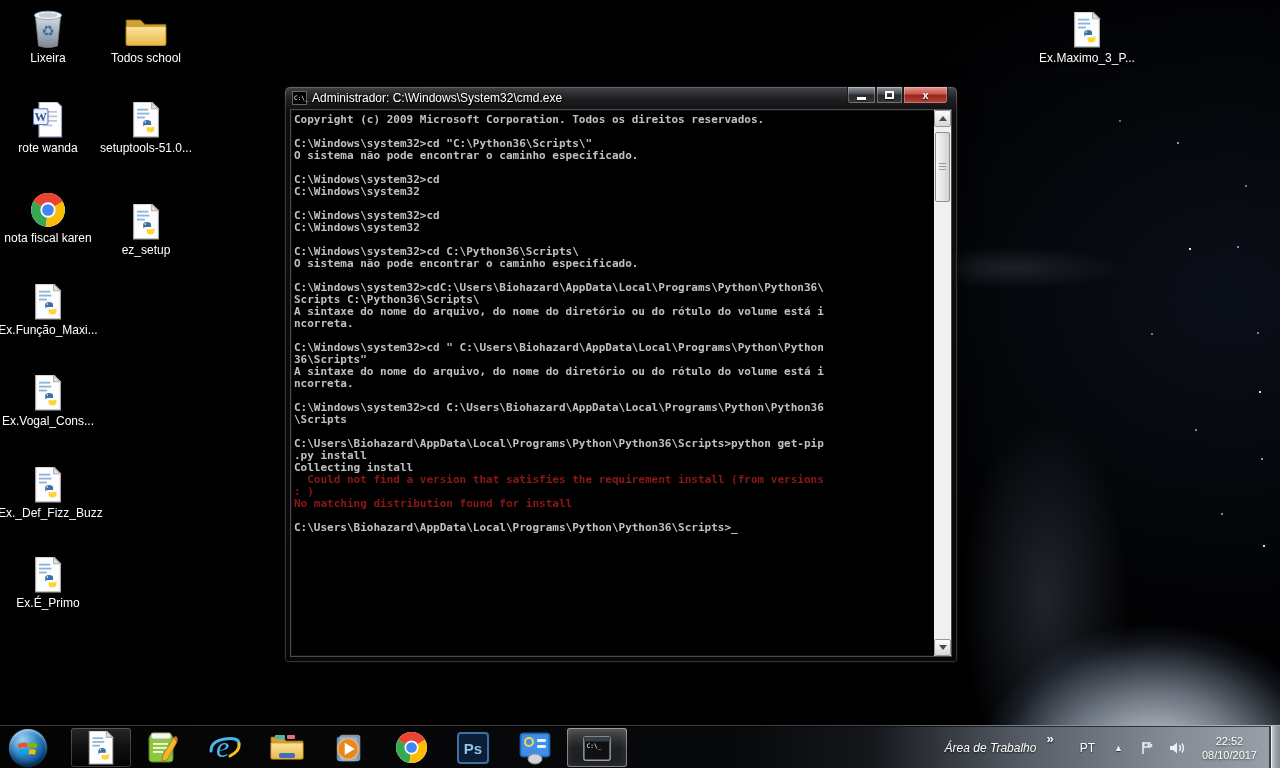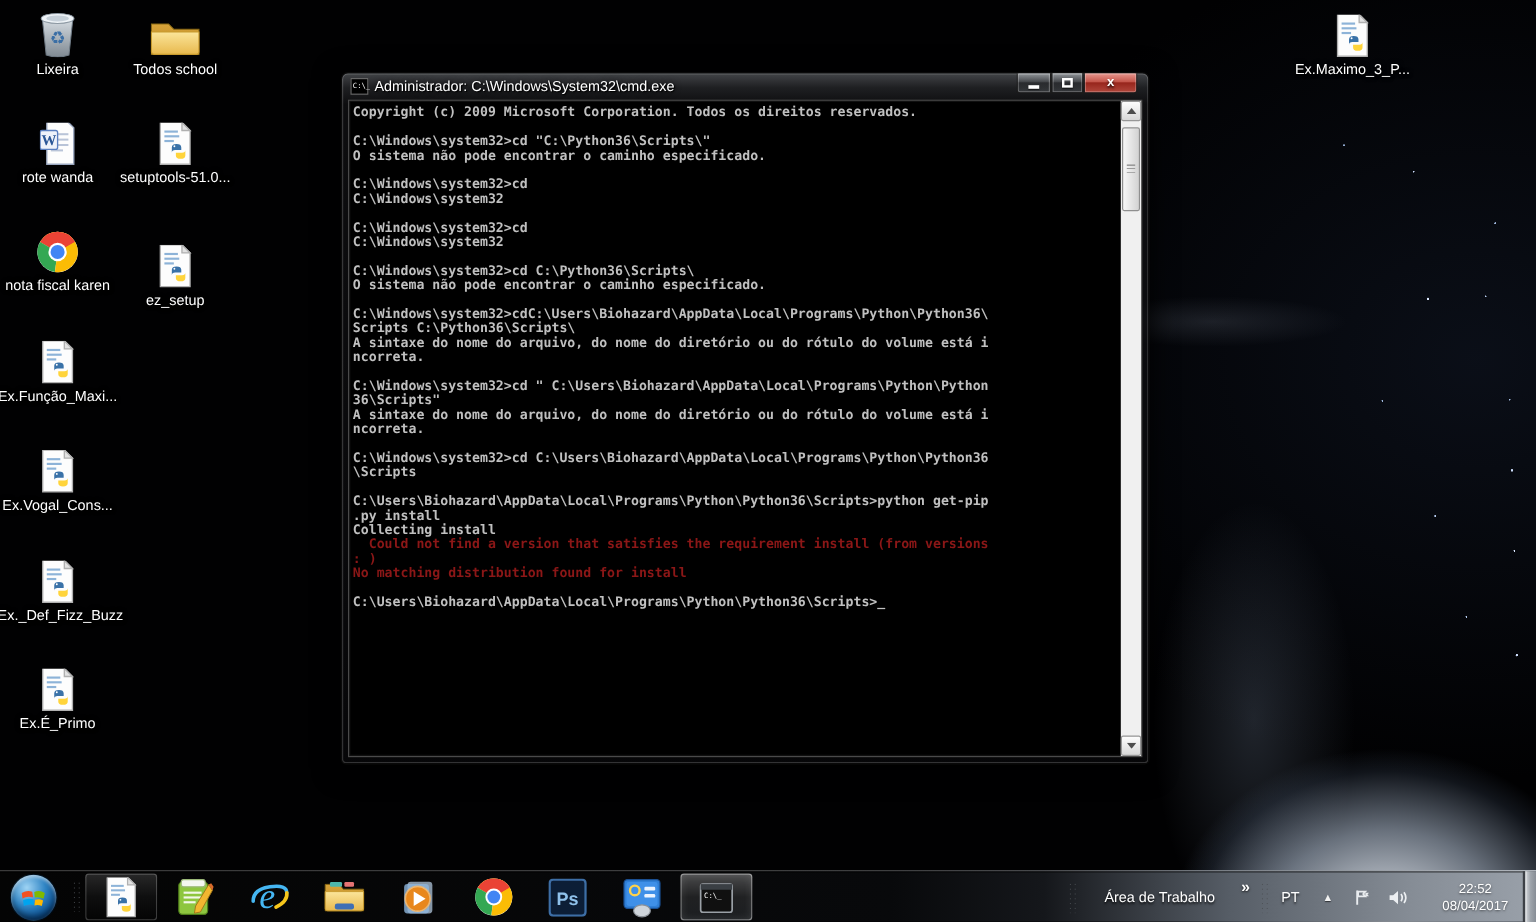--- a/index.html
+++ b/index.html
@@ -31,21 +31,21 @@
       radial-gradient(circle 1.5px at 1120px 121px, #8fa8ce 40%, transparent 60%),
       radial-gradient(circle 1.5px at 1246px 186px, #9fb8de 40%, transparent 60%);
   }
 
   
   .dicon { position:absolute; width:100px; text-align:center; cursor:default; }
   .dicon .art { height:42px; display:flex; align-items:flex-end; justify-content:center; }
   .dicon .lbl { margin-top:3px; font-size:12px; color:#fff; text-shadow:1px 1px 2px #000,0 0 4px #000; white-space:nowrap; }
 
   
-  .cmdwin { position:absolute; left:284px; top:60px; width:674px; height:577px;
+  .cmdwin { position:absolute; left:284px; top:86px; width:674px; height:577px;
     border-radius:6px 6px 4px 4px;
     background:linear-gradient(to bottom, rgba(120,124,130,.55), rgba(60,62,66,.5) 12px, rgba(18,18,20,.72) 26px, rgba(8,8,10,.82));
     border:1px solid #0a0a0a;
     box-shadow:inset 0 0 0 1px rgba(255,255,255,.18), 0 4px 22px rgba(0,0,0,.85);
   }
   .titlebar { height:22px; display:flex; align-items:center; padding-left:7px; }
   .tb-ico { width:15px; height:14px; background:#000; border:1px solid #666; margin-right:5px;
     color:#fff; font-family:"DejaVu Sans Mono",monospace; font-size:6px; line-height:12px; text-align:left; padding-left:1px; flex:0 0 auto;}
   .tb-title { color:#fff; font-size:12px; text-shadow:0 0 6px rgba(0,0,0,.9),1px 1px 1px #000; white-space:nowrap; }
   .capbtns { position:absolute; top:0; right:9px; display:flex; }
@@ -93,26 +93,26 @@
   .grip { width:8px; height:26px; margin:0 2px;
     background:radial-gradient(circle 1px at 2px 2px, #4a4d52 55%, transparent 60%) 0 0/4px 4px; align-self:center; }
   .taskbtns { position:absolute; left:70px; top:0; height:43px; display:flex; }
   .tbtn { width:62px; height:43px; display:flex; align-items:center; justify-content:center; cursor:pointer; border-radius:3px; }
   .tbtn.open { background:linear-gradient(to bottom, rgba(255,255,255,.14), rgba(255,255,255,.04) 50%, rgba(0,0,0,.15));
     box-shadow:inset 0 0 0 1px rgba(255,255,255,.22); margin:2px 1px; height:39px; width:60px; }
   .tbtn.active { background:linear-gradient(to bottom, rgba(255,255,255,.28), rgba(255,255,255,.10) 50%, rgba(120,130,140,.18));
     box-shadow:inset 0 0 0 1px rgba(255,255,255,.4), inset 0 0 8px rgba(255,255,255,.15); margin:2px 1px; height:39px; width:60px; }
 
   .tray { position:absolute; right:0; top:0; height:43px; display:flex; align-items:center; }
-  .tray-label { color:#fff; font-size:12px; text-shadow:0 1px 2px rgba(0,0,0,.8); margin:0 20px; cursor:pointer; }
+  .tray-label { color:#fff; font-size:12px; text-shadow:0 1px 2px rgba(0,0,0,.8); margin:0 8px; cursor:pointer;font-style:italic; }
   .chev { color:#fff; font-size:13px; font-weight:bold; align-self:flex-start; margin:5px 6px 0 2px; text-shadow:0 1px 2px rgba(0,0,0,.8); cursor:pointer; }
   .lang { color:#fff; font-size:12px; margin:0 10px 0 8px; text-shadow:0 1px 2px rgba(0,0,0,.7); cursor:pointer; }
   .hidearrow { color:#f2f2f2; font-size:9px; margin:0 9px; cursor:pointer; text-shadow:0 1px 1px rgba(0,0,0,.6); }
   .trayico { margin:0 7px; cursor:pointer; display:flex; align-items:center; }
-  .clock { color:#fff; font-size:11px; text-align:center; line-height:14px; margin:0 10px 0 20px;
+  .clock { color:#fff; font-size:11px; text-align:center; line-height:14px; margin:0 10px 0 8px;
     text-shadow:0 1px 2px rgba(0,0,0,.55); cursor:default; white-space:nowrap; }
   .showdesk { width:11px; height:43px; margin-left:2px; cursor:pointer;
     background:linear-gradient(to right, #d7dade, #9ea4ab 50%, #878d95);
     border-left:2px solid #3c4046; box-shadow:inset 1px 0 0 rgba(255,255,255,.7); }
 
   .hidden-defs { position:absolute; width:0; height:0; overflow:hidden; }
 </style>
 </head>
 <body>
 
@@ -300,21 +300,21 @@
   <div class="lbl">Ex._Def_Fizz_Buzz</div>
 </div>
 <div class="dicon" style="left:-2px;top:551px">
   <div class="art">
       <svg width="28" height="36">
         <use href="#sym-pyfile"></use>
       </svg>
     </div>
   <div class="lbl">Ex.É_Primo</div>
 </div>
-<div class="dicon" style="left:1077px;top:6px">
+<div class="dicon" style="left:1037px;top:6px">
   <div class="art">
       <svg width="28" height="36">
         <use href="#sym-pyfile"></use>
       </svg>
     </div>
   <div class="lbl">Ex.Maximo_3_P...</div>
 </div>
 
 <div class="cmdwin">
   <div class="titlebar">
@@ -422,17 +422,17 @@
     </div>
     <div class="trayico">
       <svg width="18" height="16">
           <polygon points="1,6 4,6 8,2.5 8,13.5 4,10 1,10" fill="#eceff2"></polygon>
           <path d="M10.5 5 q2 3 0 6" fill="none" stroke="#eceff2" stroke-width="1.4"></path>
           <path d="M13 3.5 q3 4.5 0 9" fill="none" stroke="#eceff2" stroke-width="1.4"></path>
         </svg>
     </div>
     <div class="clock">
       <div>22:52</div>
-      <div>08/04/2017</div>
+      <div>08/10/2017</div>
     </div>
     <div class="showdesk"></div>
   </div>
 </div>
 
 </body></html>

